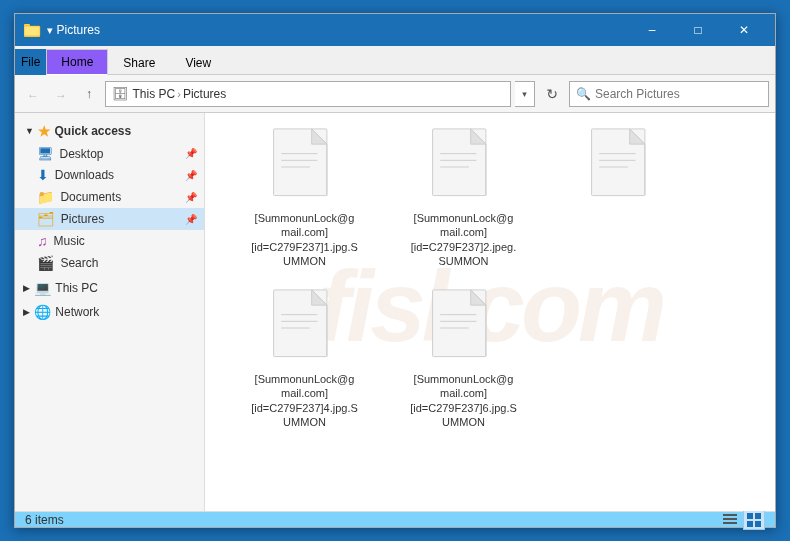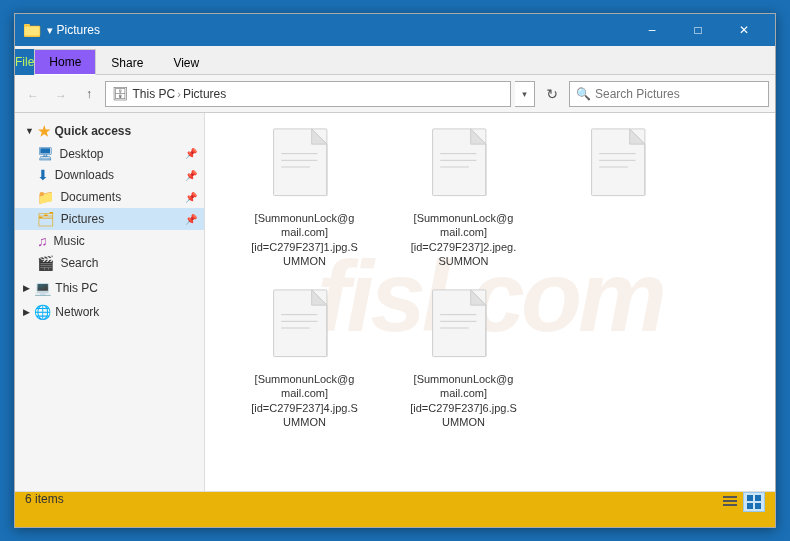--- a/index.html
+++ b/index.html
@@ -90,23 +90,23 @@
     }
     .ribbon-tab.active {
       background: #8b5cf6;
       border-color: #ccc;
       border-bottom: 1px solid #fff;
       color: #000;
     }
     .ribbon-tab:not(.active) { color: #000000; }
     .ribbon-tab.file-tab {
       background: #1a6fb5;
-      color: #bef264;
+      color: #000000;
       border: none;
-      padding: 4px 0;
+      padding: 4px 6px;
     }
 
     
     .addressbar {
       height: 38px;
       background: #f5f5f5;
       border-bottom: 1px solid #ccc;
       display: flex;
       align-items: center;
       padding: 0 6px;
@@ -291,24 +291,25 @@
       font-size: 11px;
       color: #333;
       text-align: center;
       margin-top: 4px;
       line-height: 1.3;
       word-break: break-word;
     }
 
     
     .statusbar {
-      height: 36px;
-      background: #eab308;
+      height: 16px;
+      background: #7dd3fc;
       border-top: 1px solid #ddd;
       display: flex;
+      align-items: center;
       padding: 0 10px;
       font-size: 12px;
       color: #333;
       flex-shrink: 0;
     }
     .statusbar-right {
       margin-left: auto;
       display: flex;
       gap: 2px;
     }

